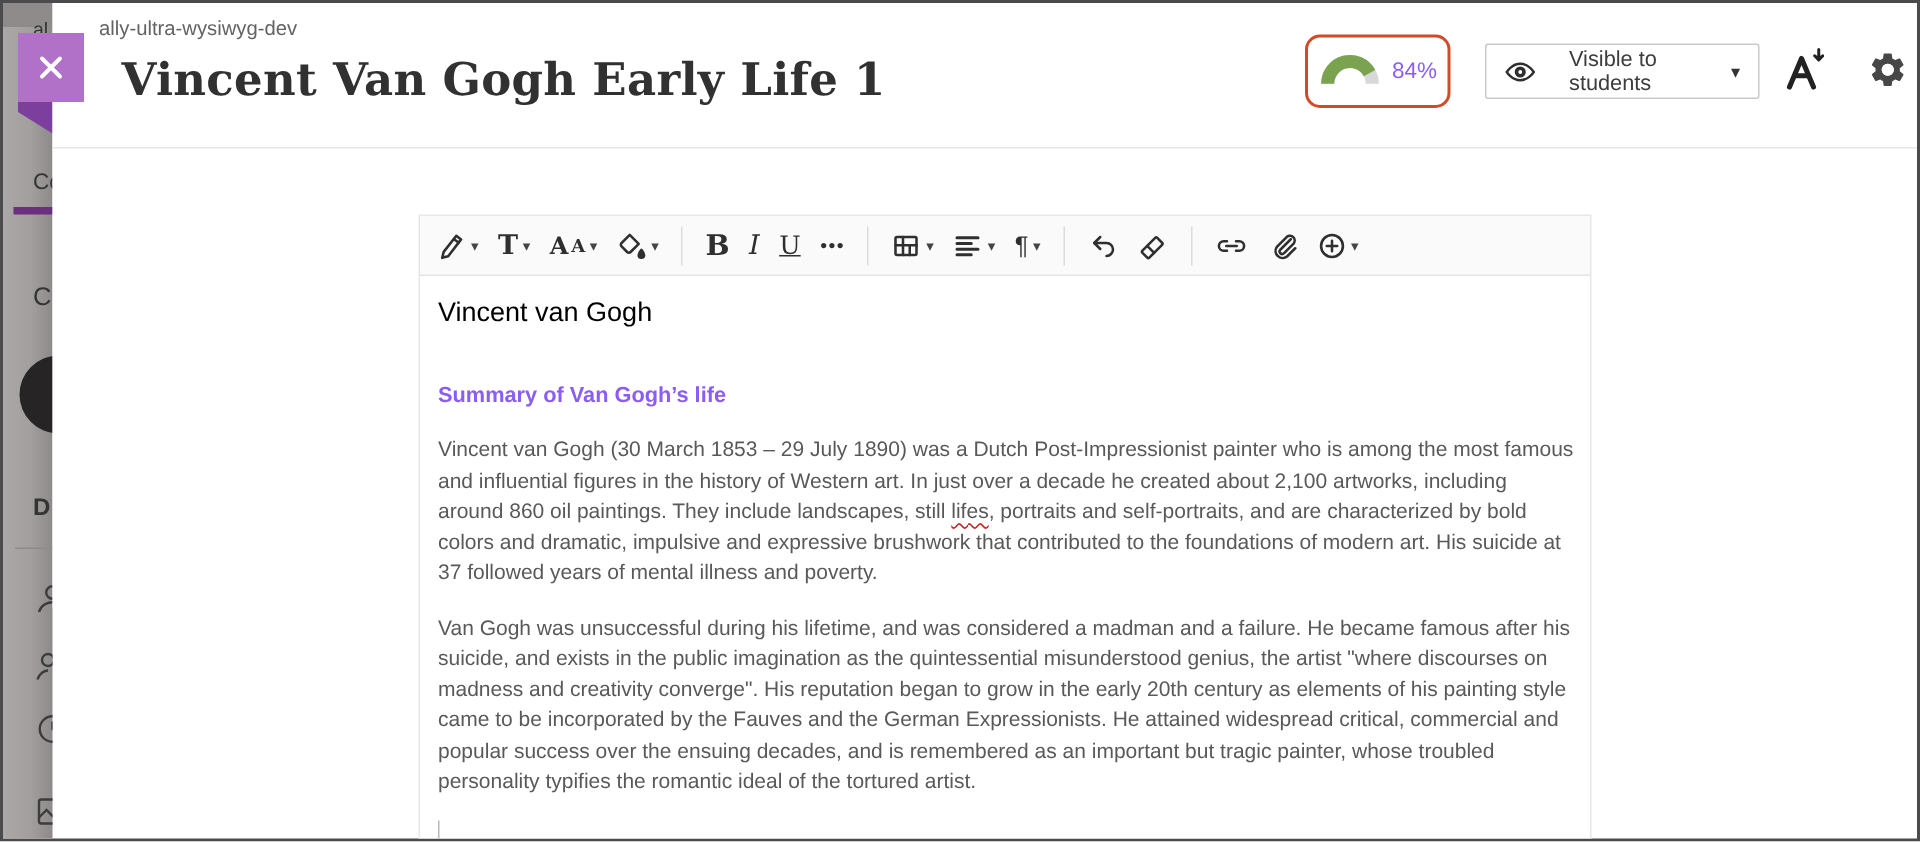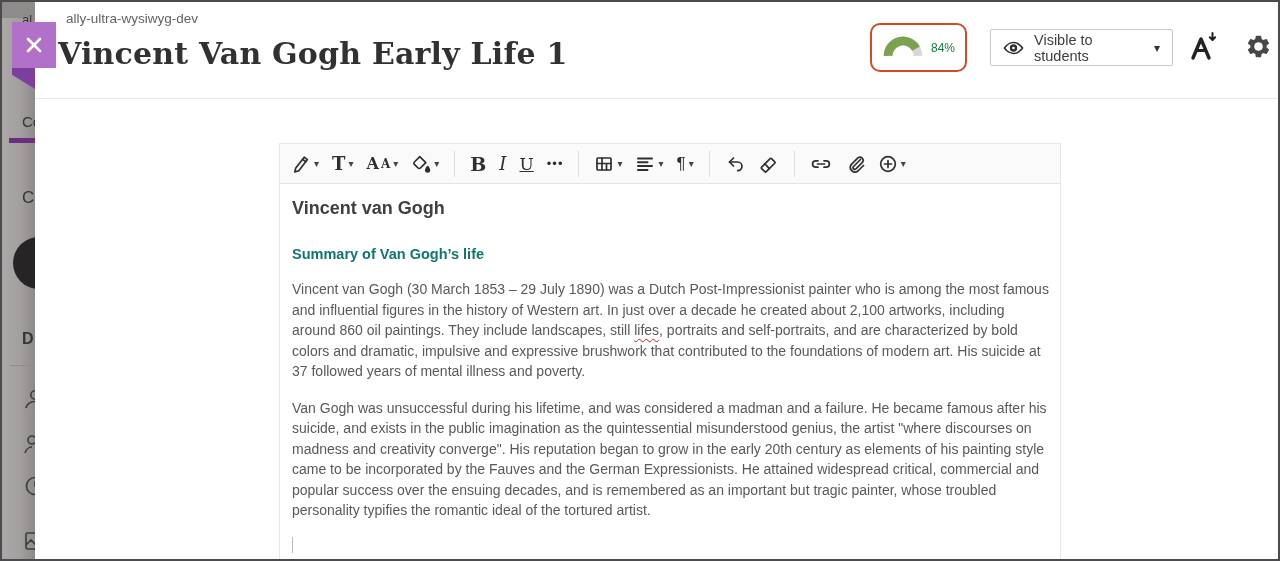--- a/index.html
+++ b/index.html
@@ -22,34 +22,34 @@
   
   .close-btn { position:absolute; left:10px; top:20px; width:44px; height:46px;
                background:#b171c9; z-index:30; cursor:pointer; display:flex;
                align-items:center; justify-content:center; }
   .close-tail { position:absolute; left:10px; top:66px; width:23px; height:21px; background:#7d3f9e;
                 clip-path:polygon(0 0,100% 0,100% 100%,0 32%); z-index:29; }
 
   
   .panel { position:absolute; left:33px; top:0; width:1245px; height:403px; background:#fff; }
   .breadcrumb { position:absolute; left:31px; top:9px; font-size:13.5px; color:#636363; }
-  .page-title { position:absolute; left:23px; top:34px; font-family:"DejaVu Serif","Liberation Serif",serif;
+  .page-title { position:absolute; left:46px; top:34px; font-family:"DejaVu Serif","Liberation Serif",serif;
                 font-size:30px; color:#313131; letter-spacing:.2px; }
   .header-rule { position:absolute; left:0; top:96px; width:100%; height:1px; background:#e7e7e7; }
 
   
   .score-box { position:absolute; left:835px; top:21px; width:97px; height:49px;
                border:2.5px solid #d14b28; border-radius:10px; background:#fff;
                display:flex; align-items:center; justify-content:center; gap:7px; }
-  .score-label { font-size:12px; color:#15803d; }
+  .score-label { font-size:15px; color:#8b5cf6; }
 
   
   .vis-dd { position:absolute; left:955px; top:27px; width:183px; height:37px; background:#fff;
             border:1px solid #c9c9c9; border-radius:2px; display:flex; align-items:center;
-            gap:10px; padding:0 12px; cursor:pointer; }
+            gap:22px; padding:0 12px; cursor:pointer; }
   .vis-label { font-size:14.5px; color:#3d3d3d; flex:1; }
   .dd-caret { font-size:12px; color:#333; }
 
   .hdr-icon { position:absolute; cursor:pointer; }
 
   
   .editor { position:absolute; left:244px; top:141px; width:782px; height:420px;
             border:1px solid #e7e7e7; background:#fff; }
   .toolbar { display:flex; align-items:center; height:40px; background:#fafafa;
              border-bottom:1px solid #e4e4e4; padding:0 11px; gap:13px; color:#2f2f2f; }
@@ -61,22 +61,22 @@
   .g-italic { font-style:italic; font-size:18px; }
   .g-underline { text-decoration:underline; font-size:17px; }
   .g-more { font-size:13px; letter-spacing:1px; color:#2f2f2f; }
   .g-para { font-size:17px; color:#2f2f2f; }
   .g-T { font-weight:bold; font-size:18px; }
   .g-A1 { font-weight:bold; font-size:16px; }
   .g-A2 { font-weight:bold; font-size:12px; margin-left:-1px; }
   .tb-item svg { stroke:#2f2f2f; fill:none; stroke-width:1.7; stroke-linecap:round; stroke-linejoin:round; }
 
   .editor-body { padding:14px 12px 0 12px; }
-  .doc-heading { font-size:18px; font-weight:bold; color:#404040; margin:0 0 27px 0; }
-  .doc-subheading { font-size:14.5px; font-weight:bold; color:#0f766e; margin:0 0 17px 0; }
+  .doc-heading { font-size:18px; font-weight:normal; color:#000000; margin:0 0 37px 0; }
+  .doc-subheading { font-size:14.5px; font-weight:bold; color:#8b5cf6; margin:0 0 17px 0; }
   .doc-para { font-size:14px; color:#595959; line-height:20.5px; margin:0 0 16px 0; width:758px; }
   .misspelled { text-decoration:underline; text-decoration-style:wavy; text-decoration-color:#cc2222;
                 text-decoration-thickness:1px; text-underline-offset:3px; }
   .text-cursor { width:1px; height:16px; background:#b9b9b9; margin-top:2px; }
 </style>
 </head>
 <body>
 
 <div class="window">
 

